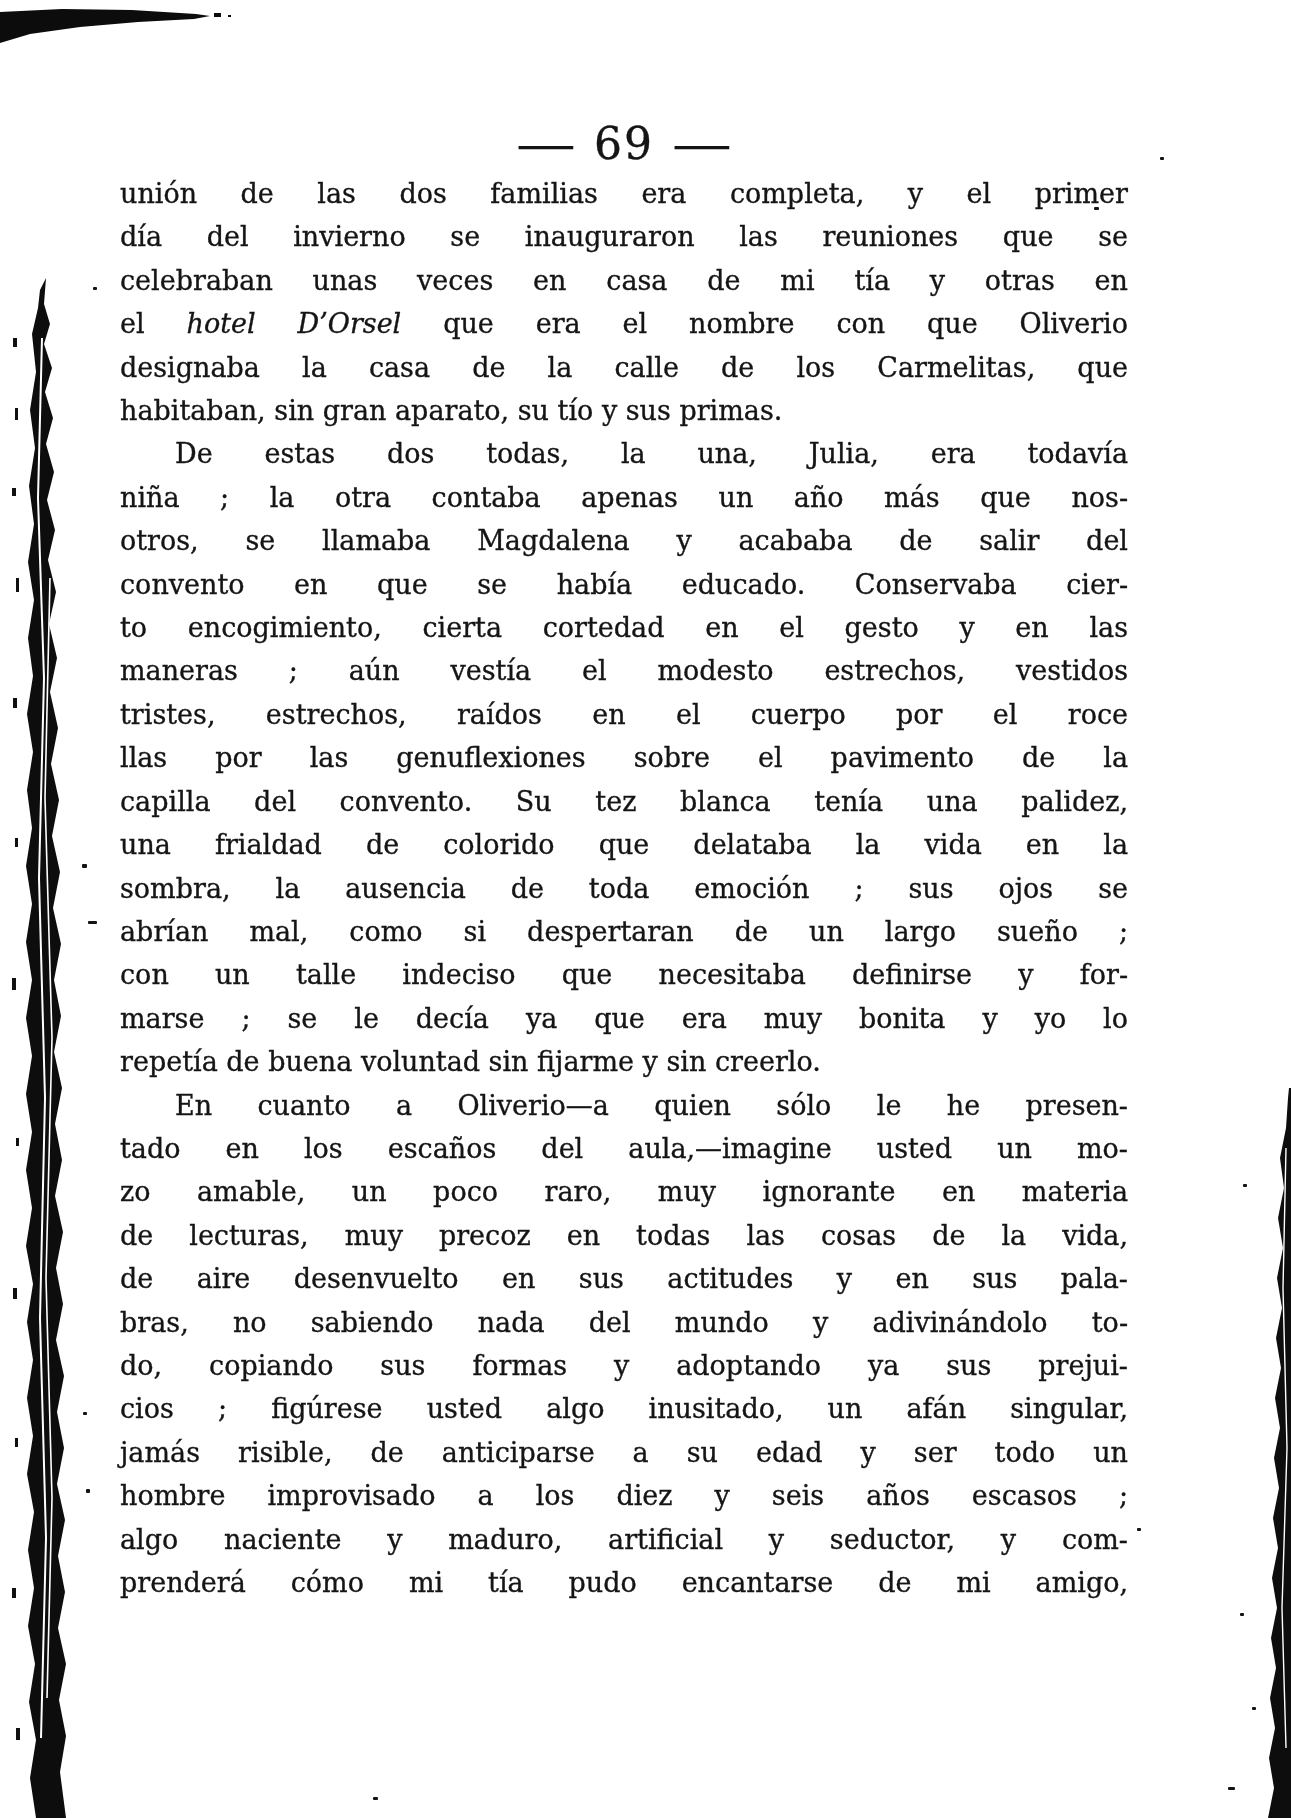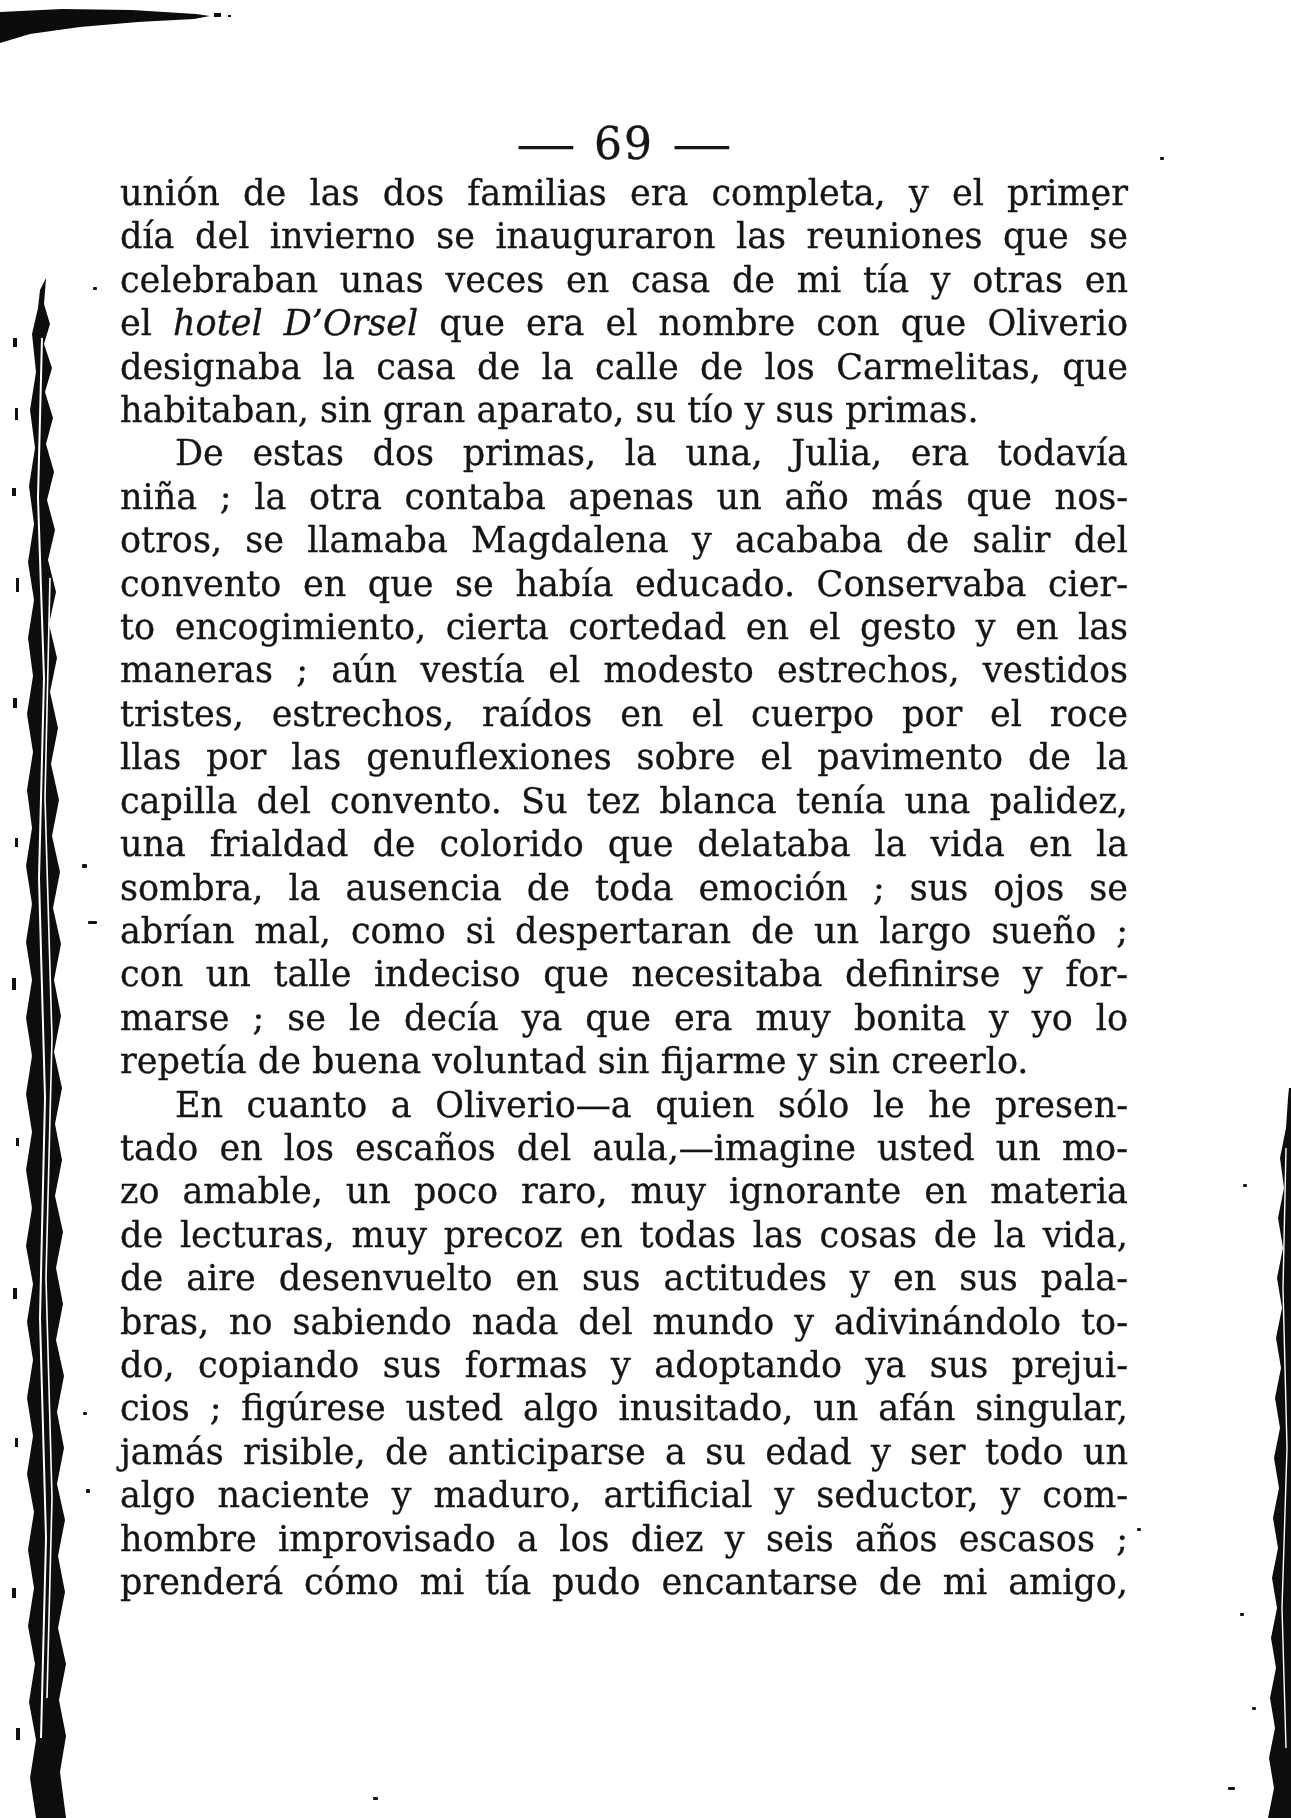--- a/index.html
+++ b/index.html
@@ -36,21 +36,21 @@
   }
   .page-header .dash {
     display: inline-block;
     transform: scaleX(1.35);
   }
   .text-block {
     position: absolute;
     left: 120px;
     top: 172px;
     width: 1008px;
-    font-size: 35px;
+    font-size: 27px;
     line-height: 43.4px;
     -webkit-text-stroke: 0.35px currentColor;
   }
   .line {
     text-align: justify;
     text-align-last: justify;
   }
   .line.no-j {
     text-align: right;
     text-align-last: left;
@@ -77,21 +77,21 @@
     <span class="dash">—</span><span class="num">69</span><span class="dash">—</span>
   </div>
 
   <div class="text-block" id="text-block">
       <div class="line"><span>unión de las dos familias era completa, y el primer</span></div>
       <div class="line"><span>día del invierno se inauguraron las reuniones que se</span></div>
       <div class="line"><span>celebraban unas veces en casa de mi tía y otras en</span></div>
       <div class="line"><span>el </span><i>hotel D’Orsel</i><span> que era el nombre con que Oliverio</span></div>
       <div class="line"><span>designaba la casa de la calle de los Carmelitas, que</span></div>
       <div class="line no-j"><span>habitaban, sin gran aparato, su tío y sus primas.</span></div>
-      <div class="line indent"><span>De estas dos primas, la una, Julia, era todavía</span></div>
+      <div class="line indent"><span>De estas dos todas, la una, Julia, era todavía</span></div>
       <div class="line"><span>niña ; la otra contaba apenas un año más que nos-</span></div>
       <div class="line"><span>otros, se llamaba Magdalena y acababa de salir del</span></div>
       <div class="line"><span>convento en que se había educado. Conservaba cier-</span></div>
       <div class="line"><span>to encogimiento, cierta cortedad en el gesto y en las</span></div>
       <div class="line"><span>maneras ; aún vestía el modesto estrechos, vestidos</span></div>
       <div class="line"><span>tristes, estrechos, raídos en el cuerpo por el roce</span></div>
       <div class="line"><span>llas por las genuflexiones sobre el pavimento de la</span></div>
       <div class="line"><span>capilla del convento. Su tez blanca tenía una palidez,</span></div>
       <div class="line"><span>una frialdad de colorido que delataba la vida en la</span></div>
       <div class="line"><span>sombra, la ausencia de toda emoción ; sus ojos se</span></div>
@@ -101,22 +101,22 @@
       <div class="line no-j"><span>repetía de buena voluntad sin fijarme y sin creerlo.</span></div>
       <div class="line indent"><span>En cuanto a Oliverio—a quien sólo le he presen-</span></div>
       <div class="line"><span>tado en los escaños del aula,—imagine usted un mo-</span></div>
       <div class="line"><span>zo amable, un poco raro, muy ignorante en materia</span></div>
       <div class="line"><span>de lecturas, muy precoz en todas las cosas de la vida,</span></div>
       <div class="line"><span>de aire desenvuelto en sus actitudes y en sus pala-</span></div>
       <div class="line"><span>bras, no sabiendo nada del mundo y adivinándolo to-</span></div>
       <div class="line"><span>do, copiando sus formas y adoptando ya sus prejui-</span></div>
       <div class="line"><span>cios ; figúrese usted algo inusitado, un afán singular,</span></div>
       <div class="line"><span>jamás risible, de anticiparse a su edad y ser todo un</span></div>
+      <div class="line"><span>hombre improvisado a los diez y seis años escasos ;</span></div>
       <div class="line"><span>algo naciente y maduro, artificial y seductor, y com-</span></div>
-      <div class="line"><span>hombre improvisado a los diez y seis años escasos ;</span></div>
       <div class="line"><span>prenderá cómo mi tía pudo encantarse de mi amigo,</span></div>
     </div>
 
   <svg class="artifact" style="left:0; top:0;" width="240" height="52" viewBox="0 0 240 52">
     <polygon fill="#0c0c0c" points="0,12 62,9 132,10 196,14 210,16 194,19 138,22 80,27 30,34 0,43"></polygon>
     <rect x="214" y="13" width="7" height="4" fill="#0c0c0c"></rect>
     <rect x="228" y="15" width="3" height="2" fill="#0c0c0c"></rect>
   </svg>
 
   <svg class="artifact" style="left:0; top:278px;" width="80" height="1540" viewBox="0 0 80 1540">

